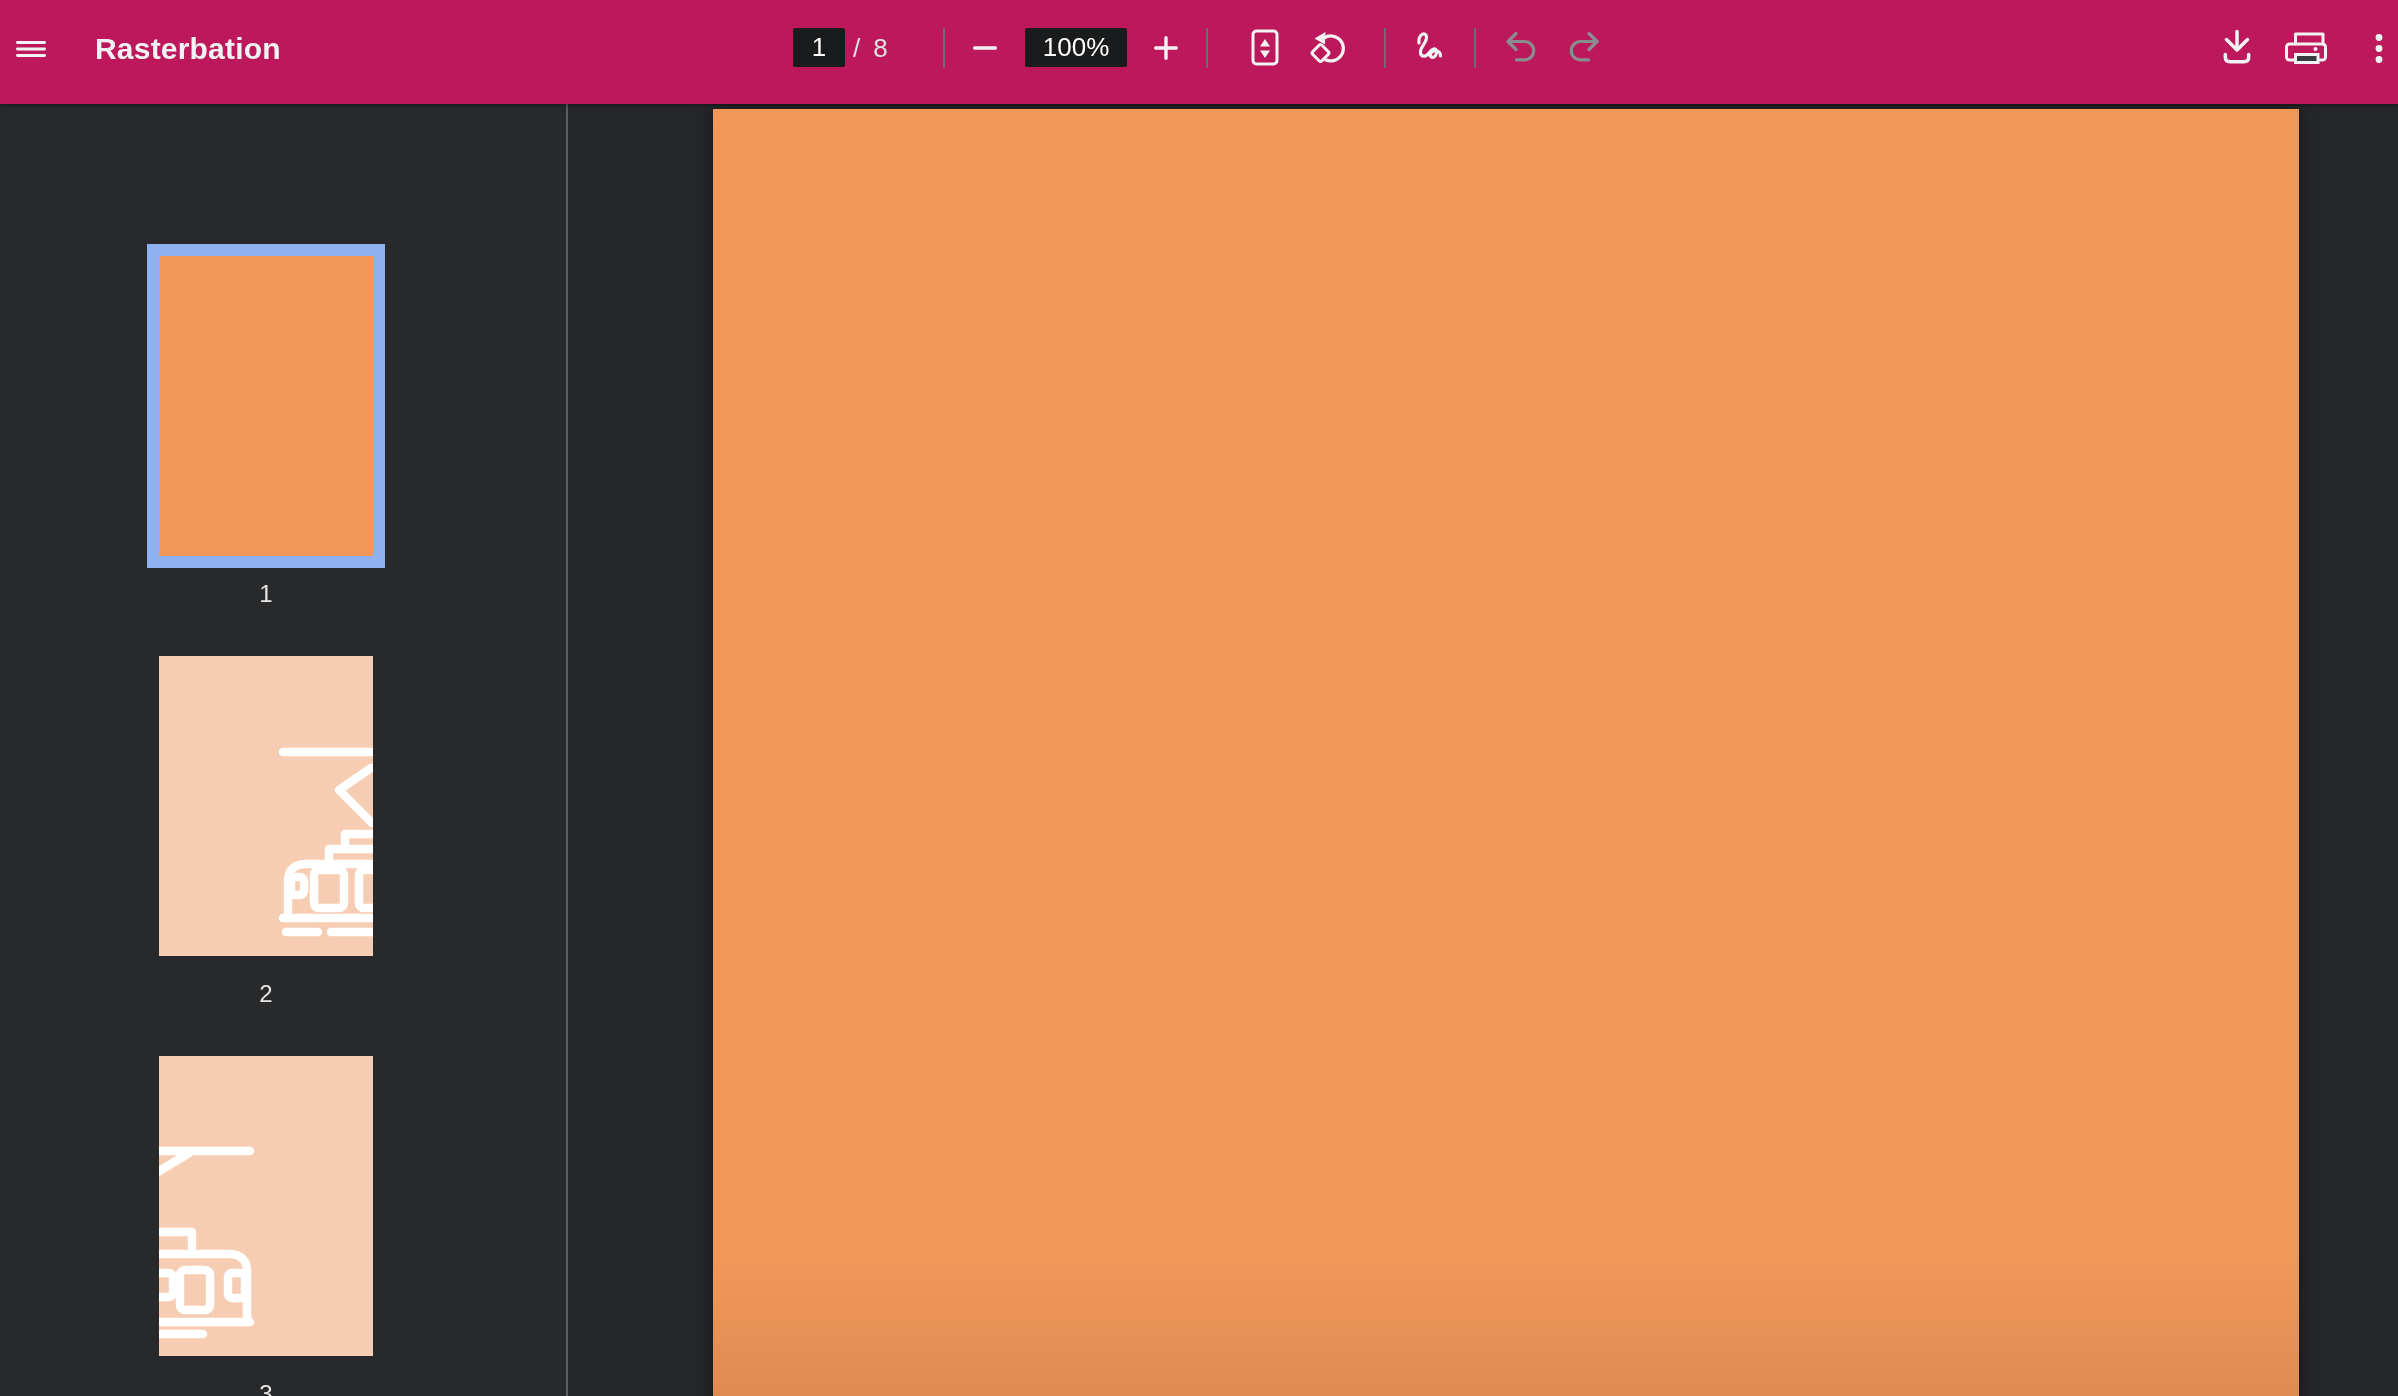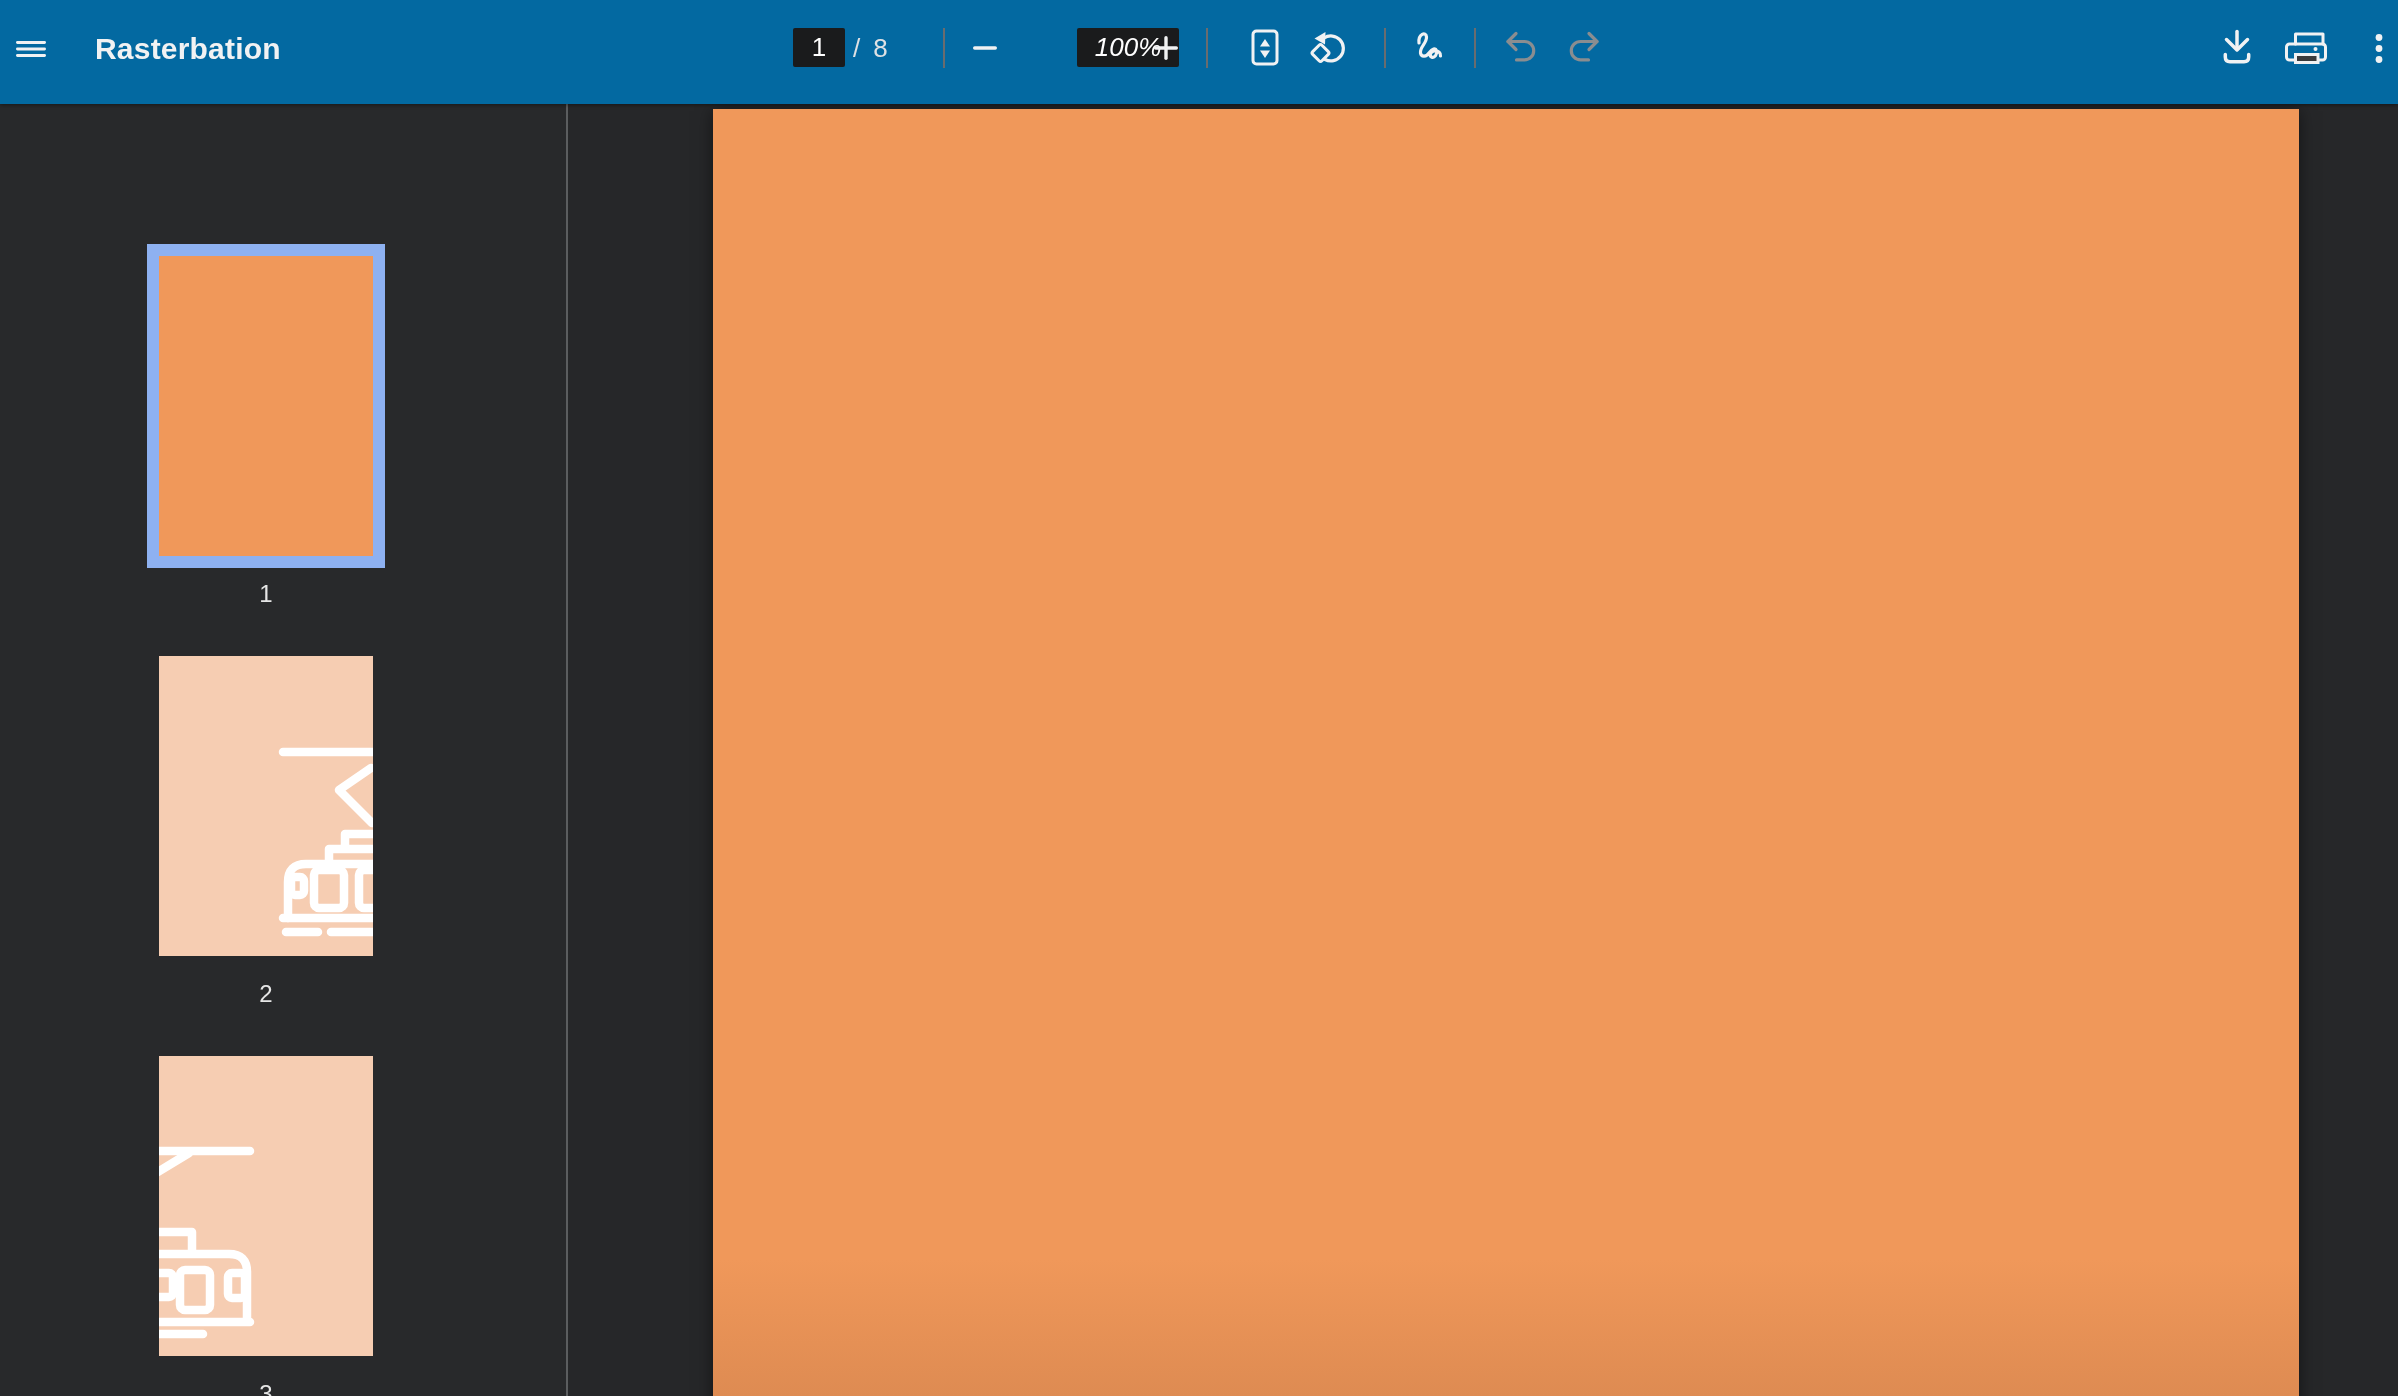--- a/index.html
+++ b/index.html
@@ -7,42 +7,42 @@
   body {
     position:relative;
     background:#262729;
     font-family:"Liberation Sans","DejaVu Sans",sans-serif;
     color:#F1F2F3;
   }
 
   
   .toolbar {
     position:absolute; top:0; left:0; width:2398px; height:104px;
-    background:#0369a1; z-index:20;
+    background:#be185d; z-index:20;
     box-shadow:0 1px 4px rgba(0,0,0,.45);
   }
   .tbtn {
     position:absolute; top:24px; width:48px; height:48px;
     display:flex; align-items:center; justify-content:center;
     background:transparent; border:none; cursor:pointer; padding:0;
   }
   .tbtn svg { display:block; }
   .doc-title {
     position:absolute; left:95px; top:0; height:97px;
     display:flex; align-items:center;
     font-size:30px; font-weight:bold; letter-spacing:.2px; color:#F1F2F3;
   }
   .tb-field {
     position:absolute; top:28px; height:39px;
     background:#1A1B1C; border:none; outline:none; border-radius:2px;
     color:#FFFFFF; font-size:26px; text-align:center;
     font-family:inherit;
   }
   #page-input { left:793px; width:52px; }
-  #zoom-input { left:1077px; width:102px;font-style:italic; }
+  #zoom-input { left:1025px; width:102px; }
   .page-count {
     position:absolute; top:0; left:853px; height:97px;
     display:flex; align-items:center; gap:13px;
     font-size:26px; color:#DEE1E4;
   }
   .tb-sep {
     position:absolute; top:28px; width:2px; height:40px; background:#6A6C6E;
   }
   .stroke-ic { stroke:#F1F2F3; stroke-width:3.2; fill:none; stroke-linecap:round; stroke-linejoin:round; }
   .fill-ic   { fill:#F1F2F3; stroke:none; }

